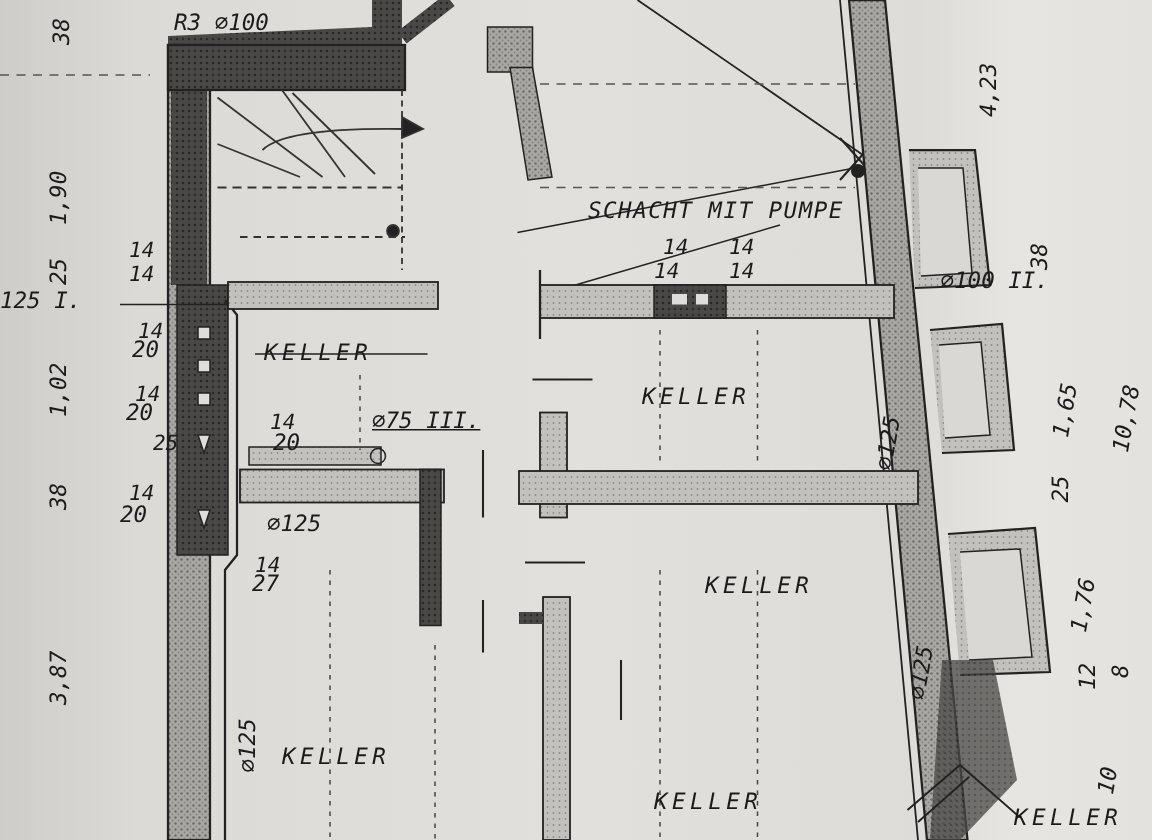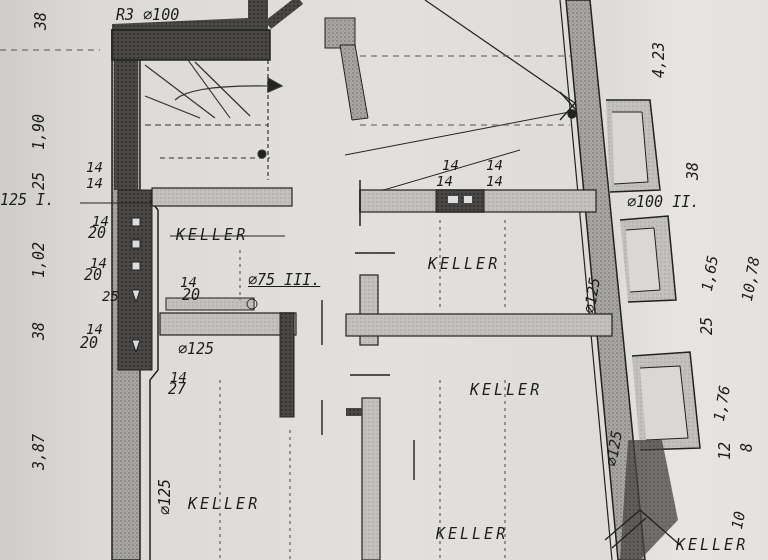--- a/index.html
+++ b/index.html
@@ -167,22 +167,23 @@
       <line x1="640" y1="510" x2="680" y2="545"></line>
     </g>
   </svg>
 
   <span class="lbl room" style="left:176px;top:228px;">KELLER</span>
   <span class="lbl room" style="left:428px;top:257px;">KELLER</span>
   <span class="lbl room" style="left:470px;top:383px;">KELLER</span>
   <span class="lbl room" style="left:188px;top:497px;">KELLER</span>
   <span class="lbl room" style="left:436px;top:527px;">KELLER</span>
 
+  <span class="lbl room" style="left:392px;top:133px;letter-spacing:1px;">SCHACHT MIT PUMPE</span>
   <span class="lbl dim" style="left:116px;top:8px;">R3 ⌀100</span>
-  <span class="lbl dim" style="left:627px;top:195px;font-style:italic;">⌀100 II.</span>
+  <span class="lbl dim" style="left:627px;top:180px;font-style:italic;">⌀100 II.</span>
   <span class="lbl dim" style="left:248px;top:273px;text-decoration:underline;">⌀75 III.</span>
   <span class="lbl dim" style="left:178px;top:342px;">⌀125</span>
   <span class="lbl dim" style="left:0px;top:193px;text-align:center;">125 I.</span>
   <span class="lbl dim rot" style="left:158px;top:515px;transform:rotate(-90deg);">⌀125</span>
   <span class="lbl dim rot" style="left:582px;top:312px;transform:rotate(-80deg);">⌀125</span>
   <span class="lbl dim rot" style="left:604px;top:465px;transform:rotate(-80deg);">⌀125</span>
   <span class="lbl room" style="left:676px;top:538px;">KELLER</span>
 
   <span class="lbl dim rot" style="left:34px;top:30px;transform:rotate(-90deg);">38</span>
   <span class="lbl dim rot" style="left:32px;top:150px;transform:rotate(-90deg);">1,90</span>

